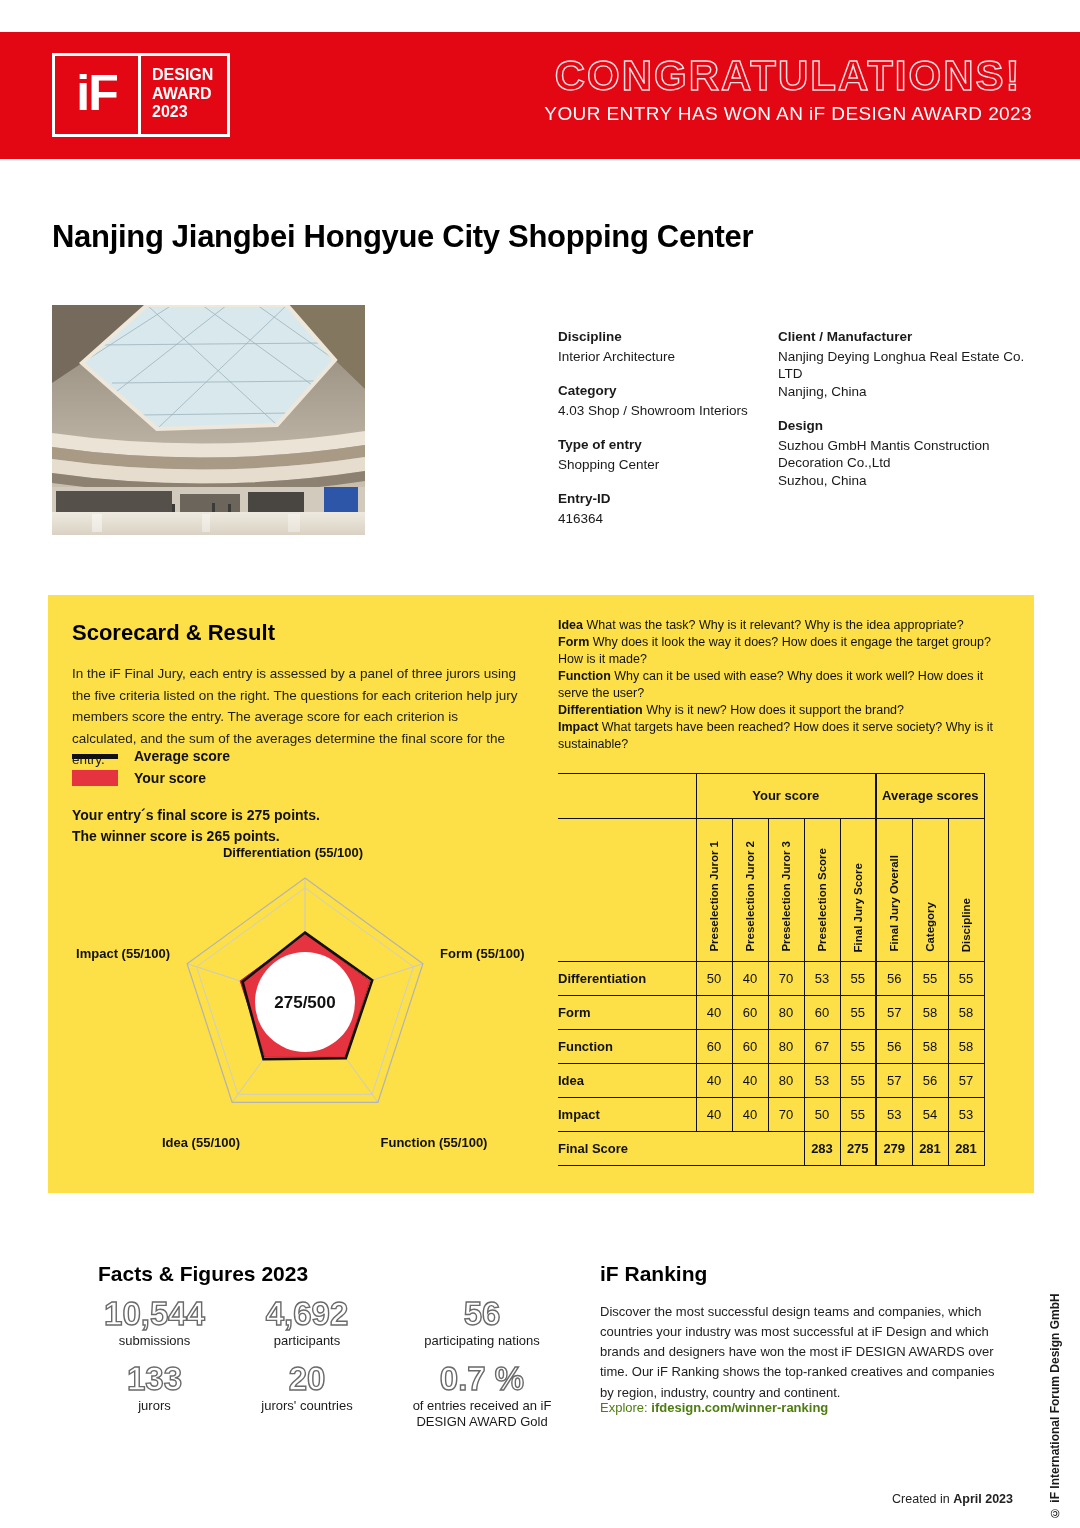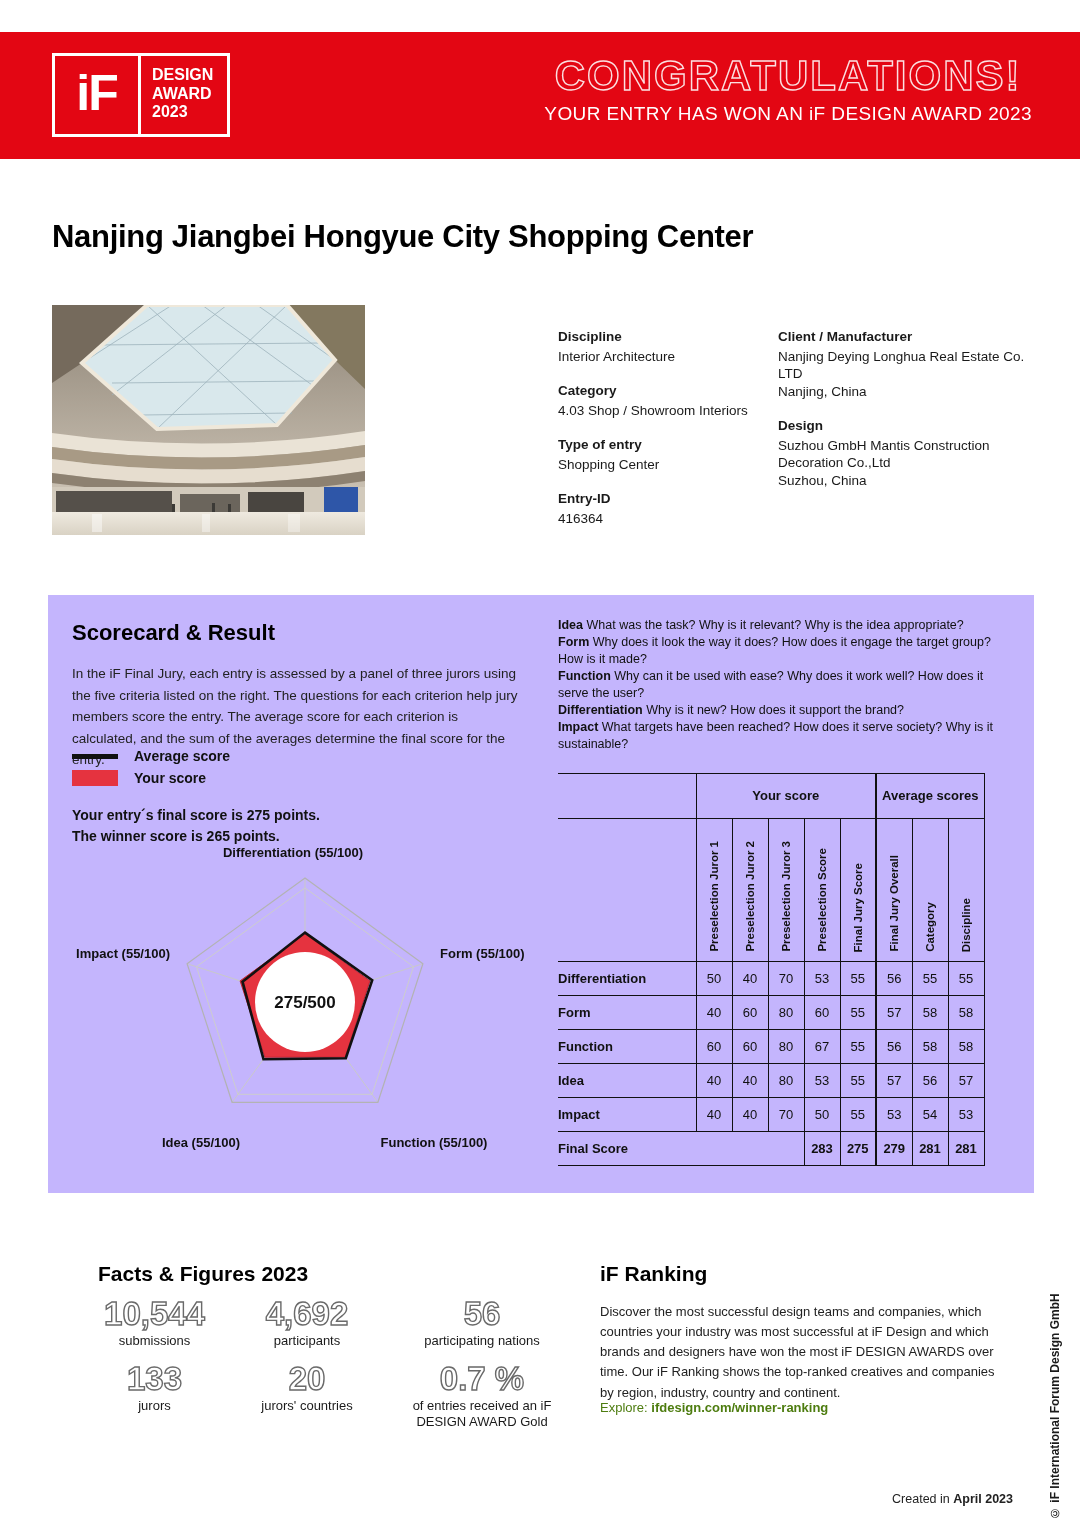--- a/index.html
+++ b/index.html
@@ -21,21 +21,21 @@
   .page-title { position:absolute; left:52px; top:219px; font-size:31px; font-weight:700; color:#000; letter-spacing:-0.3px; }
   .photo { position:absolute; left:52px; top:305px; width:313px; height:230px; }
   .meta-col { position:absolute; top:328px; font-size:13.5px; color:#1a1a1a; line-height:1.3; }
   .meta-col.c1 { left:558px; width:215px; }
   .meta-col.c2 { left:778px; width:252px; }
   .meta-group { margin-bottom:17px; }
   .meta-label { font-weight:700; margin-bottom:2px; }
   .meta-line { display:block; }
 
   
-  .panel { position:absolute; left:48px; top:595px; width:986px; height:598px; background:#c4b5fd; }
+  .panel { position:absolute; left:48px; top:595px; width:986px; height:598px; background:#fde047; }
   .sc-heading { position:absolute; left:24px; top:25px; font-size:22px; font-weight:700; color:#000; }
   .sc-intro { position:absolute; left:24px; top:68px; width:452px; font-size:13.5px; line-height:1.6; color:#222; }
   .legend { position:absolute; left:24px; top:153px; font-size:14px; font-weight:700; color:#111; }
   .legend-row { display:flex; align-items:center; margin-bottom:6px; }
   .swatch-line { width:46px; height:5px; background:#111; margin-right:16px; }
   .swatch-box { width:46px; height:16px; background:#e5333f; margin-right:16px; }
   .final-lines { position:absolute; left:24px; top:210px; font-size:14px; font-weight:700; color:#111; line-height:1.5; }
 
   
   .radar-wrap { position:absolute; left:10px; top:248px; width:470px; height:336px; }

